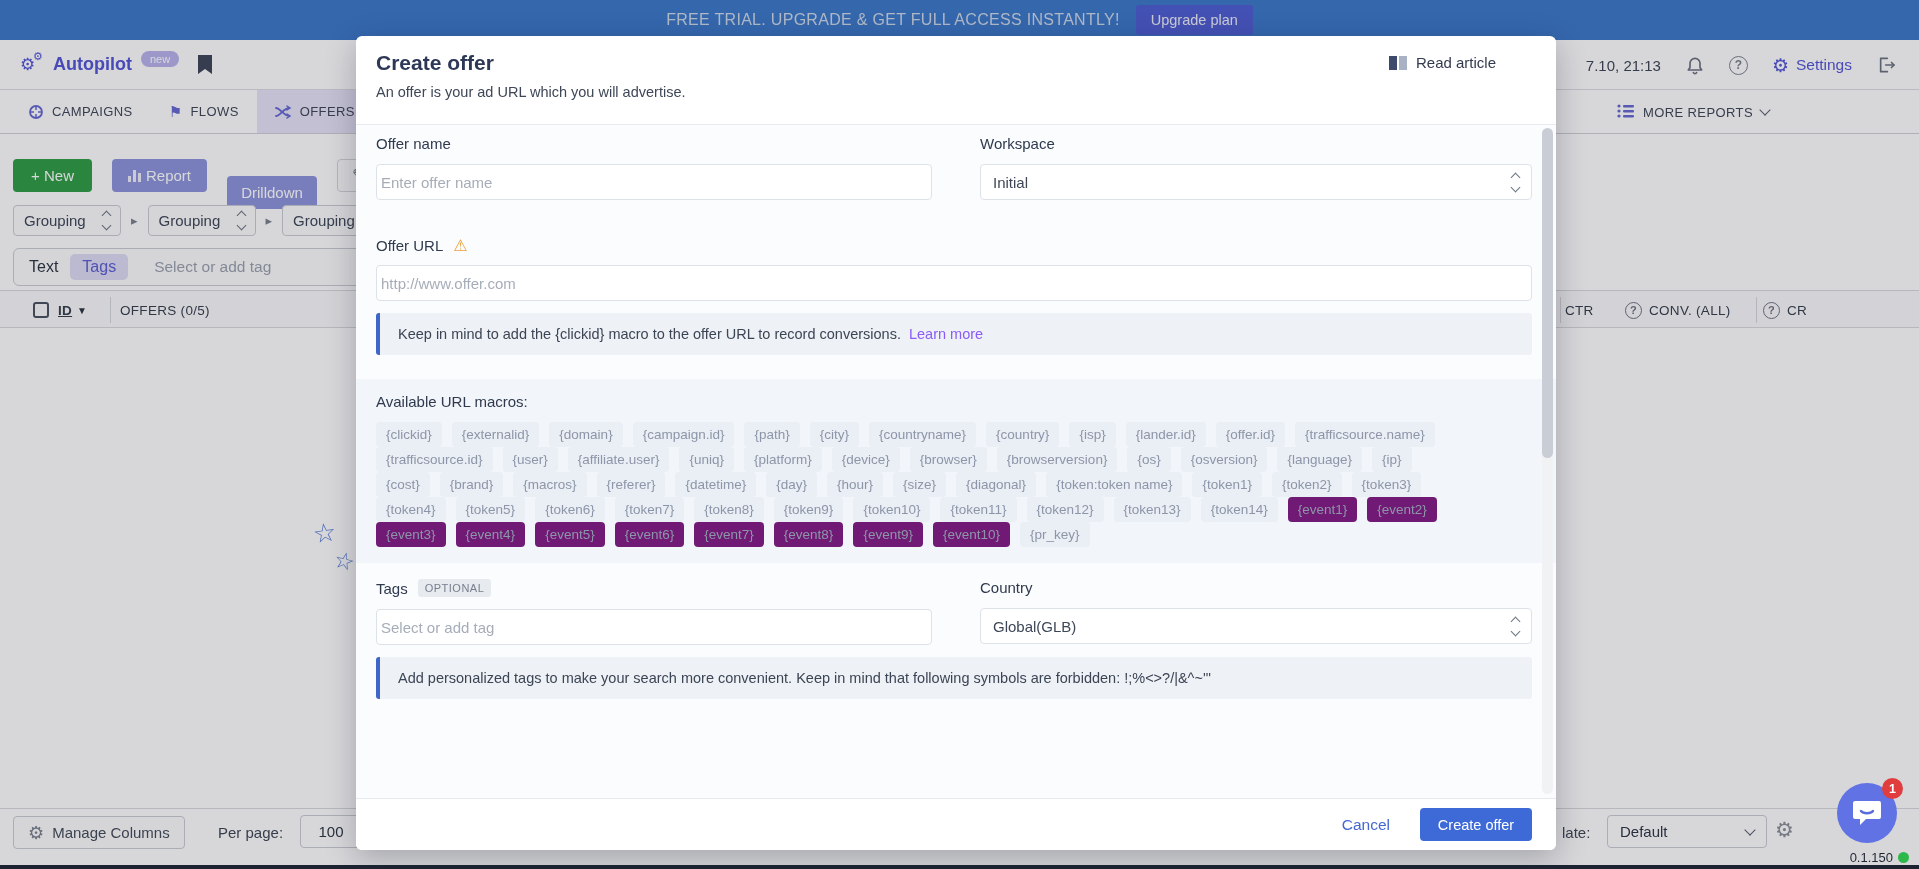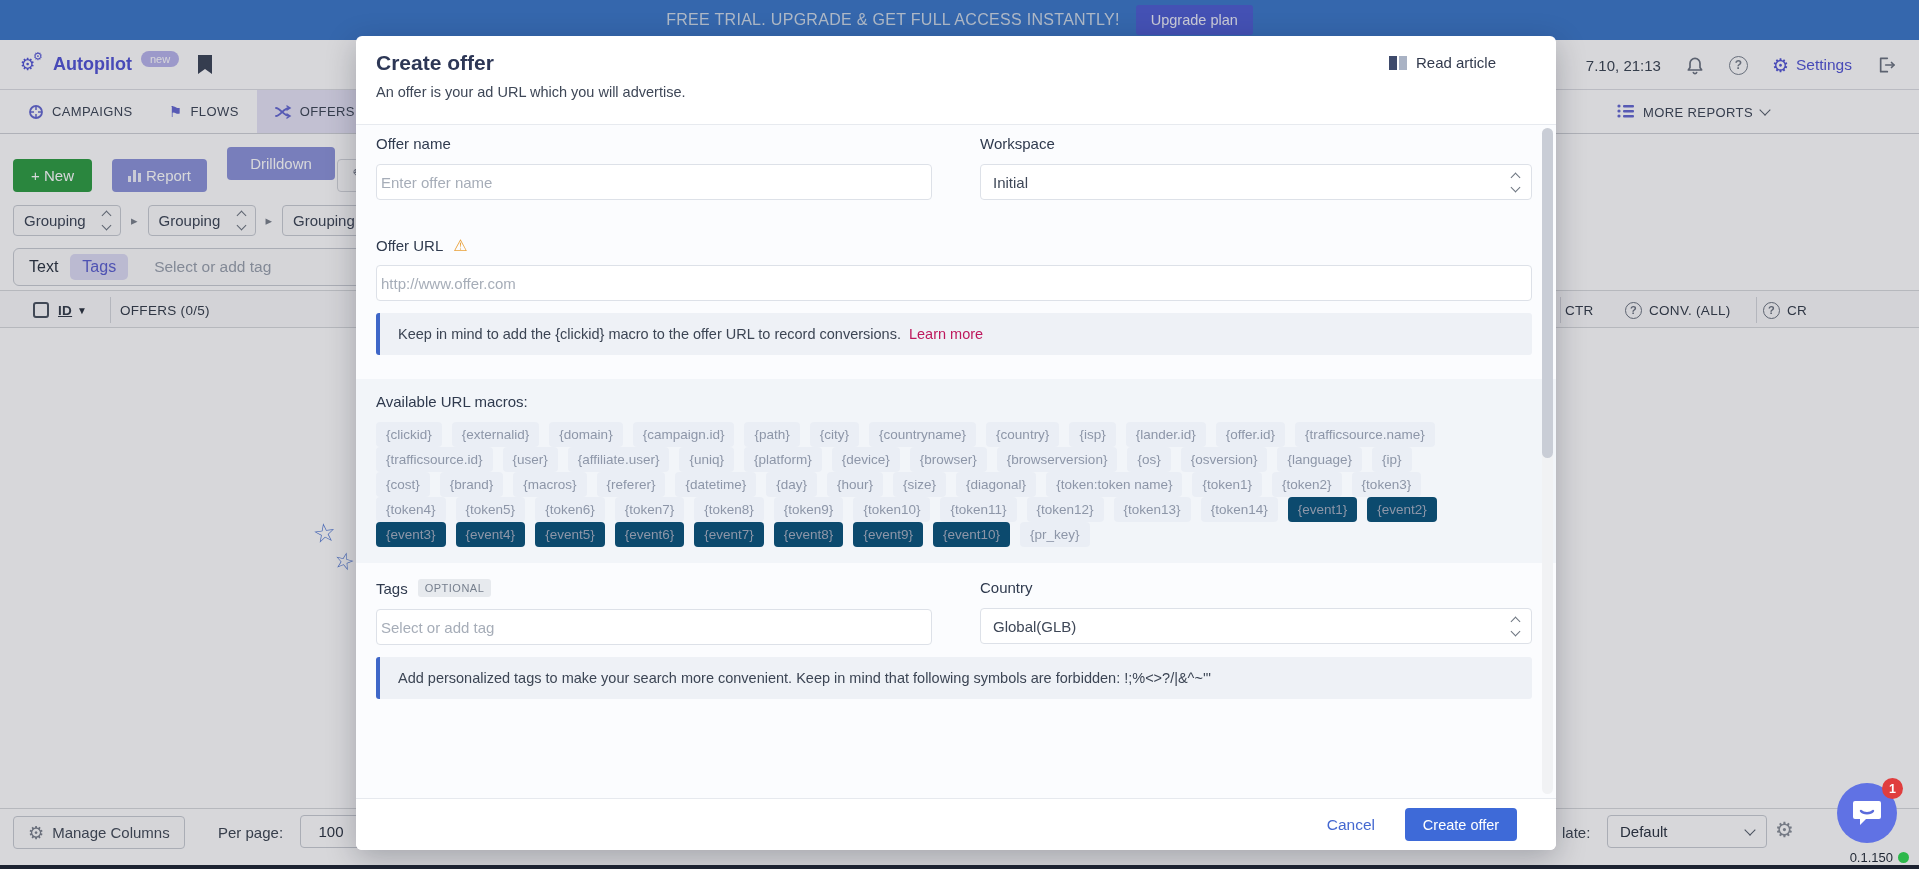--- a/index.html
+++ b/index.html
@@ -41,21 +41,21 @@
   #more-reports { position:absolute; right:150px; top:0; height:44px; display:flex; align-items:center; gap:8px;
          font-size:13px; letter-spacing:.4px; color:#3e4757; cursor:pointer; }
   .chev { width:8px; height:8px; border-right:1.7px solid #565f6b; border-bottom:1.7px solid #565f6b;
           transform:rotate(45deg); display:inline-block; margin-top:-4px; }
 
   
   .btn { border:none; border-radius:4px; font-size:15px; cursor:pointer; height:33px; }
   #btn-new { position:absolute; left:13px; top:159px; width:79px; background:#2f9e44; color:#fff; z-index:1; }
   #btn-report { position:absolute; left:112px; top:159px; width:95px; background:#8d95da; color:#fff; z-index:1;
                 display:flex; align-items:center; justify-content:center; gap:5px; }
-  #btn-drill { position:absolute; left:227px; top:147px; width:108px; background:#8d95da; color:#fff; z-index:1; }
+  #btn-drill { position:absolute; left:227px; top:176px; width:90px; background:#8d95da; color:#fff; z-index:1; }
   #btn-pencil { position:absolute; left:337px; top:159px; width:44px; background:#fdfdfd; border:1px solid #d4d7db;
                 color:#6b7280; font-size:17px; z-index:1; }
   .bar-ico { display:inline-flex; align-items:flex-end; gap:2px; height:13px; }
   .bar-ico i { display:block; width:3px; background:#eef0fb; }
 
   
   .group-row { position:absolute; top:205px; left:13px; display:flex; align-items:center; gap:10px; z-index:1; }
   .group-select { width:108px; height:31px; background:#fdfdfd; border:1px solid #c9cdd3; border-radius:4px;
                   display:flex; align-items:center; justify-content:space-between; padding:0 10px;
                   color:#3e4757; font-size:15px; cursor:pointer; }
@@ -142,34 +142,34 @@
   .f-label { color:#2f3a4e; font-size:15px; margin-bottom:12px; display:flex; align-items:center; gap:10px; }
   .t-input { width:100%; height:36px; border:1px solid #dde1e8; border-radius:4px; background:#fff;
            padding:0 4px; font-size:15px; color:#3e4757; font-family:"Liberation Sans", sans-serif; outline:none; }
   .t-input::placeholder { color:#a6adb8; }
   .sel-box { width:100%; height:36px; border:1px solid #dde1e8; border-radius:4px; background:#fff;
            display:flex; align-items:center; justify-content:space-between; padding:0 12px;
            color:#3e4757; font-size:15px; cursor:pointer; }
   .warn { color:#e9a13b; font-size:16px; }
   .info-box { margin-top:12px; background:#eef1f6; border-left:4px solid #3f67c8; border-radius:3px;
            min-height:42px; display:flex; align-items:center; padding:10px 18px; color:#3c4554; font-size:14.5px; }
-  .info-box a { color:#be185d; text-decoration:none; margin-left:8px; cursor:pointer; }
+  .info-box a { color:#8b5cf6; text-decoration:none; margin-left:8px; cursor:pointer; }
   #url-section { margin-top:36px; }
   #url-label-row { margin-bottom:10px; }
   #macros-band { margin:24px -24px 0 -20px; background:#f2f5f9; padding:14px 8px 16px 20px; }
   #macros-label { color:#2f3a4e; font-size:15px; }
   #macro-rows { margin-top:12px; display:flex; flex-direction:column; }
   .macro-row { display:flex; gap:10px; }
   .chip { font-size:13.5px; color:#8d96a8; padding:5px 10px; border-radius:4px; white-space:nowrap; cursor:pointer; }
   .chip-gray { background:#eaeef5; }
-  .chip-yellow { background:#0c4a6e; }
+  .chip-yellow { background:#701a75; }
   #tags-row { margin-top:16px; }
   .opt-badge { background:#e7eaee; color:#767f8d; font-size:11px; letter-spacing:.5px; padding:3px 7px; border-radius:3px; }
   #modal-footer { height:52px; border-top:1px solid #e6e9ee; background:#fff; display:flex; align-items:center;
-           justify-content:flex-end; gap:30px; padding-right:39px; }
+           justify-content:flex-end; gap:30px; padding-right:24px; }
   #cancel-btn { color:#4468d0; font-size:15.5px; background:none; border:none; cursor:pointer; }
   #create-btn { background:#3e6ad8; color:#fff; font-size:14.5px; border:none; border-radius:4px;
            width:112px; height:33px; cursor:pointer; }
   
   #modal-scroll-track { position:absolute; right:3px; top:92px; bottom:56px; width:11px; background:#f1f2f4;
            border-radius:6px; }
   #modal-scroll-thumb { position:absolute; right:0; top:0; width:11px; height:330px; background:#c9cdd6;
            border-radius:6px; cursor:grab; }
   .book-ico { display:inline-flex; }
 </style>

